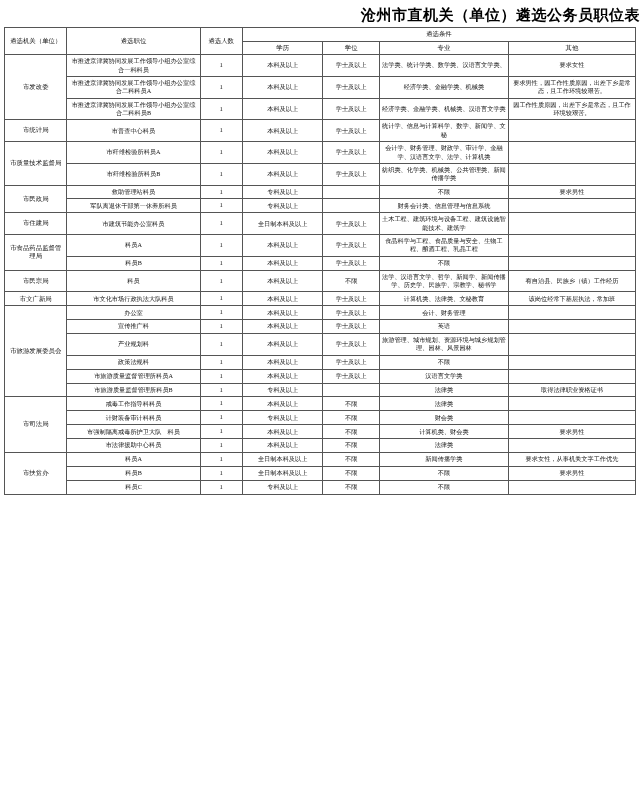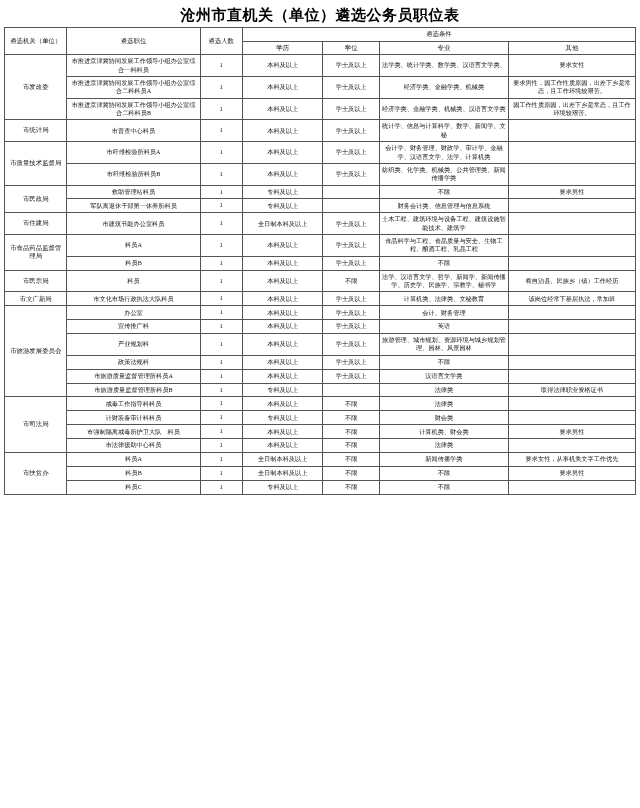--- a/index.html
+++ b/index.html
@@ -16,21 +16,21 @@
   }
   .page {
     width: 640px;
     height: 808px;
     position: relative;
     box-sizing: border-box;
     padding: 0;
     background: #fff;
   }
   .doc-title {
-    text-align: center;
+    text-align: right;
     font-size: 15px;
     font-weight: bold;
     letter-spacing: 0.5px;
     line-height: 26px;
     height: 27px;
     padding-top: 2px;
     box-sizing: border-box;
     color: #000;
   }
   table.job-table {

